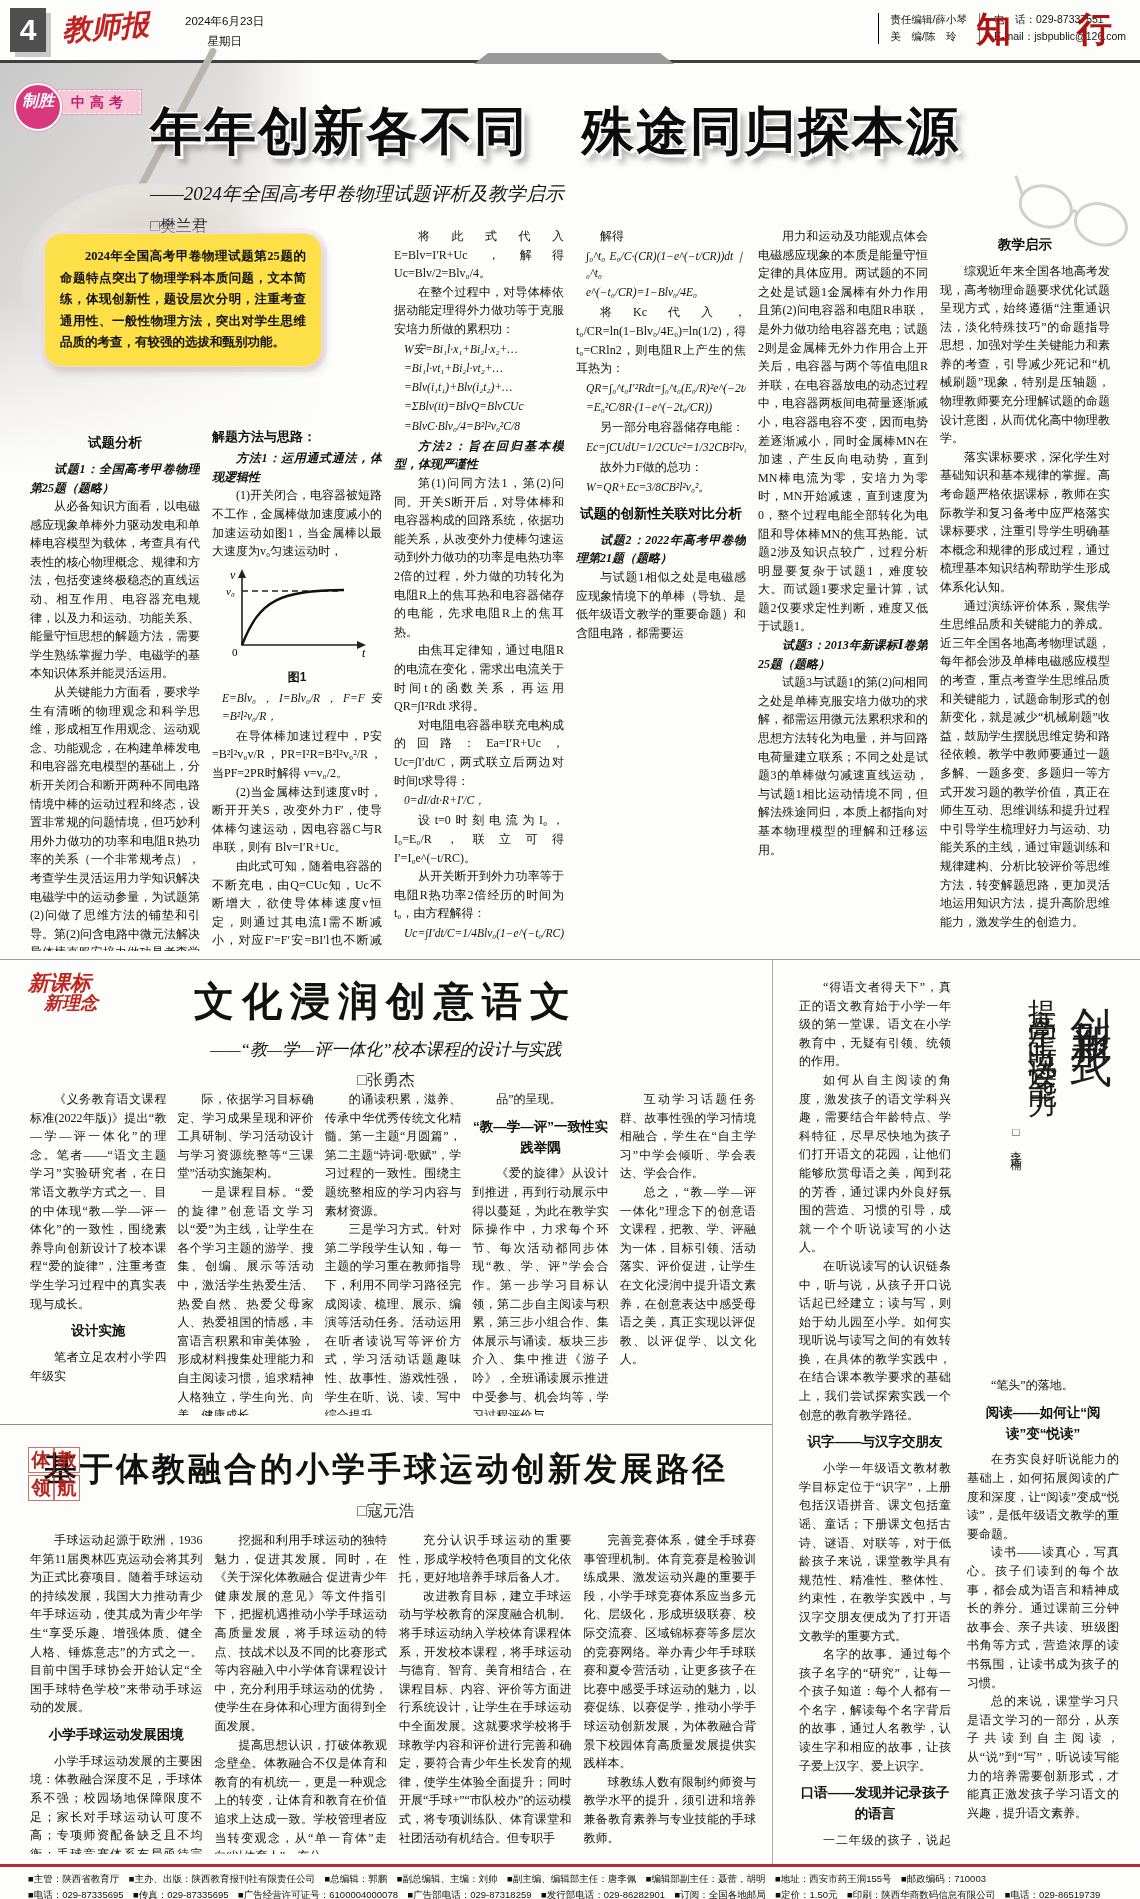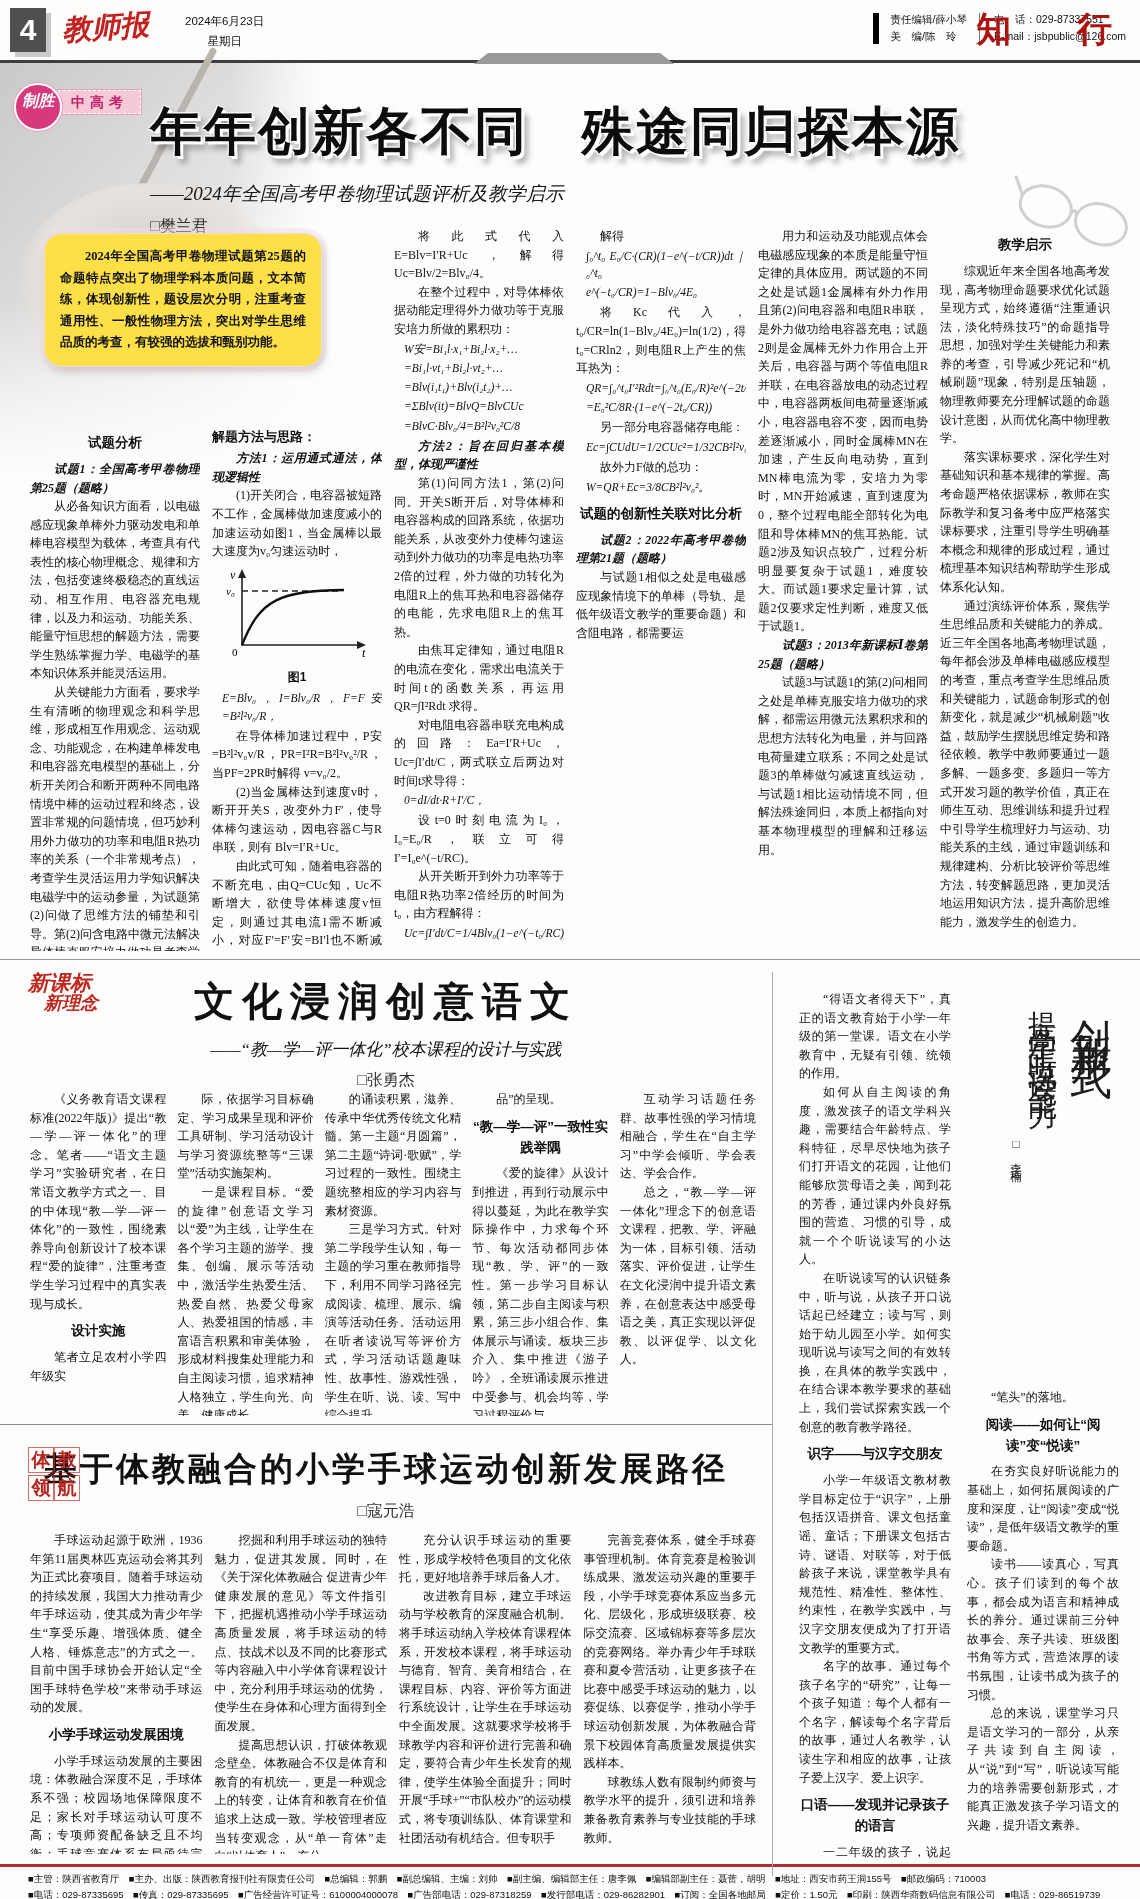--- a/index.html
+++ b/index.html
@@ -12,21 +12,21 @@
   .paper-logo{position:absolute;left:62px;top:8px;font-family:"DejaVu Serif",serif;font-style:italic;
               font-weight:bold;font-size:29px;color:#c3201f;transform:rotate(-4deg);}
   .dateblock{position:absolute;left:185px;top:12px;font-size:11.5px;line-height:1.7;text-align:center;
              font-family:"Liberation Sans",sans-serif;}
   .section-wrap{position:absolute;left:8px;right:0;top:6px;text-align:right;z-index:2;}
   .section-title{display:inline-block;font-family:"Liberation Sans",sans-serif;font-weight:900;
                  font-size:35px;color:#ad1311;letter-spacing:28px;text-indent:28px;}
   .trap{margin:0 auto;width:200px;height:11px;background:#9a9a9a;clip-path:polygon(7% 0,93% 0,100% 100%,0 100%);}
   .editorbox{position:absolute;right:14px;top:13px;display:grid;grid-template-columns:auto auto;
              column-gap:14px;row-gap:3px;font-size:10.5px;font-family:"Liberation Sans",sans-serif;
-             border-left:6px solid #000000;padding-left:12px;}
+             border-left:1px solid #000000;padding-left:12px;}
   .editorbox .c1{border-right:1px solid #777;padding-right:12px;}
   .top-rule{height:3px;background:#3f3f3f;}
   
   .art1{position:relative;height:896px;}
   .a1-photo{position:absolute;left:0;top:0;width:330px;height:430px;z-index:0;
             background:linear-gradient(130deg,#c9c9c9 0%,#e4e2e0 45%,#f7f6f4 75%,#fdfdfb 100%);}
   .a1-photo .pen{position:absolute;left:150px;top:-30px;width:7px;height:260px;background:#b9b4ae;
                  transform:rotate(28deg);border-radius:4px;}
   .a1-photo .hand{position:absolute;left:20px;top:120px;width:260px;height:190px;border-radius:50%;
                   background:radial-gradient(ellipse at 50% 45%,#d2cdc8 0%,#e6e2de 55%,rgba(253,253,251,0) 75%);}
@@ -71,21 +71,21 @@
   .a2-headline{margin:0;font-family:"Liberation Serif",serif;font-weight:900;font-size:40px;letter-spacing:8px;}
   .a2-sub{font-size:17px;font-style:italic;margin-top:9px;}
   .a2-cols{position:absolute;left:30px;right:16px;top:130px;bottom:8px;display:flex;gap:11px;}
   .art4{position:absolute;left:0;top:464px;width:772px;height:440px;border-top:1px solid #8a8a8a;box-sizing:border-box;}
   .a4-badge{position:absolute;left:28px;top:22px;display:grid;grid-template-columns:24px 24px;gap:2px;}
   .a4-badge span{display:block;width:24px;height:24px;border:1px solid rgba(190,35,25,.65);color:#b5251f;
                  font:900 19px/24px "Liberation Serif",serif;text-align:center;}
   .a4-head{text-align:center;padding-top:22px;}
   .a4-headline{margin:0;font-family:"Liberation Sans",sans-serif;font-weight:900;font-size:33px;letter-spacing:3px;}
   .a4-cols{position:absolute;left:30px;right:16px;top:106px;bottom:10px;display:flex;gap:12px;}
-  .art3{position:absolute;left:772px;top:12px;width:368px;height:904px;border-left:1px solid #aaa;box-sizing:border-box;}
+  .art3{position:absolute;left:772px;top:0;width:368px;height:904px;border-left:1px solid #aaa;box-sizing:border-box;}
   .a3-inner{position:relative;height:874px;margin:14px 10px 16px 26px;}
   .a3-colA{position:absolute;left:0;top:4px;bottom:0;width:152px;overflow:hidden;font-size:12px;line-height:1.55;text-align:justify;}
   .a3-colB{position:absolute;left:168px;top:402px;bottom:0;width:152px;overflow:hidden;font-size:12px;line-height:1.55;text-align:justify;}
   .a3-head{position:absolute;left:168px;top:0;width:152px;height:398px;writing-mode:vertical-rl;
            font-family:"Liberation Sans",sans-serif;color:#1c1c1c;}
   .a3-t1{font-size:42px;letter-spacing:13px;font-weight:500;}
   .a3-t2{font-size:29px;letter-spacing:10px;font-weight:400;margin-top:2px;}
   .a3-byline{font-size:11.5px;margin-top:152px;letter-spacing:4px;}
   
   .footer{height:48px;border-top:2px solid #b03030;box-shadow:0 3px 0 -2px #b03030 inset;
@@ -241,21 +241,21 @@
             <p class="para">际，依据学习目标确定、学习成果呈现和评价工具研制、学习活动设计与学习资源统整等“三课堂”活动实施架构。</p>
             <p class="para">一是课程目标。“爱的旋律”创意语文学习以“爱”为主线，让学生在各个学习主题的游学、搜集、创编、展示等活动中，激活学生热爱生活、热爱自然、热爱父母家人、热爱祖国的情感，丰富语言积累和审美体验，形成材料搜集处理能力和自主阅读习惯，追求精神人格独立，学生向光、向美、健康成长。</p>
           </div>
           <div class="col">
             <p class="para">的诵读积累，滋养、传承中华优秀传统文化精髓。第一主题“月圆篇”，第二主题“诗词·歌赋”，学习过程的一致性。围绕主题统整相应的学习内容与素材资源。</p>
             <p class="para">三是学习方式。针对第二学段学生认知，每一主题的学习重在教师指导下，利用不同学习路径完成阅读、梳理、展示、编演等活动任务。活动运用在听者读说写等评价方式，学习活动话题趣味性、故事性、游戏性强，学生在听、说、读、写中综合提升。</p>
           </div>
           <div class="col">
             <p class="para">品”的呈现。</p>
             <p class="col-h">“教—学—评”一致性实践举隅</p>
-            <p class="para">《爱的旋律》从设计到推进，再到行动展示中得以蔓延，为此在教学实际操作中，力求每个环节、每次活动都同步体现“教、学、评”的一致性。第一步学习目标认领，第二步自主阅读与积累，第三步小组合作、集体展示与诵读。板块三步介入、集中推进《游子吟》，全班诵读展示推进中受参与、机会均等，学习过程评价与</p>
+            <p class="para">《爱的旋律》从设计到推进，再到行动展示中得以蔓延，为此在教学实际操作中，力求每个环节、每次活动都同步体现“教、学、评”学会合作。第一步学习目标认领，第二步自主阅读与积累，第三步小组合作、集体展示与诵读。板块三步介入、集中推进《游子吟》，全班诵读展示推进中受参与、机会均等，学习过程评价与</p>
           </div>
           <div class="col">
             <p class="para">互动学习话题任务群、故事性强的学习情境相融合，学生在“自主学习”中学会倾听、学会表达、学会合作。</p>
             <p class="para">总之，“教—学—评一体化”理念下的创意语文课程，把教、学、评融为一体，目标引领、活动落实、评价促进，让学生在文化浸润中提升语文素养，在创意表达中感受母语之美，真正实现以评促教、以评促学、以文化人。</p>
           </div>
         </div>
     </div>
 
     <div class="art4">
       <div class="a4-badge">

